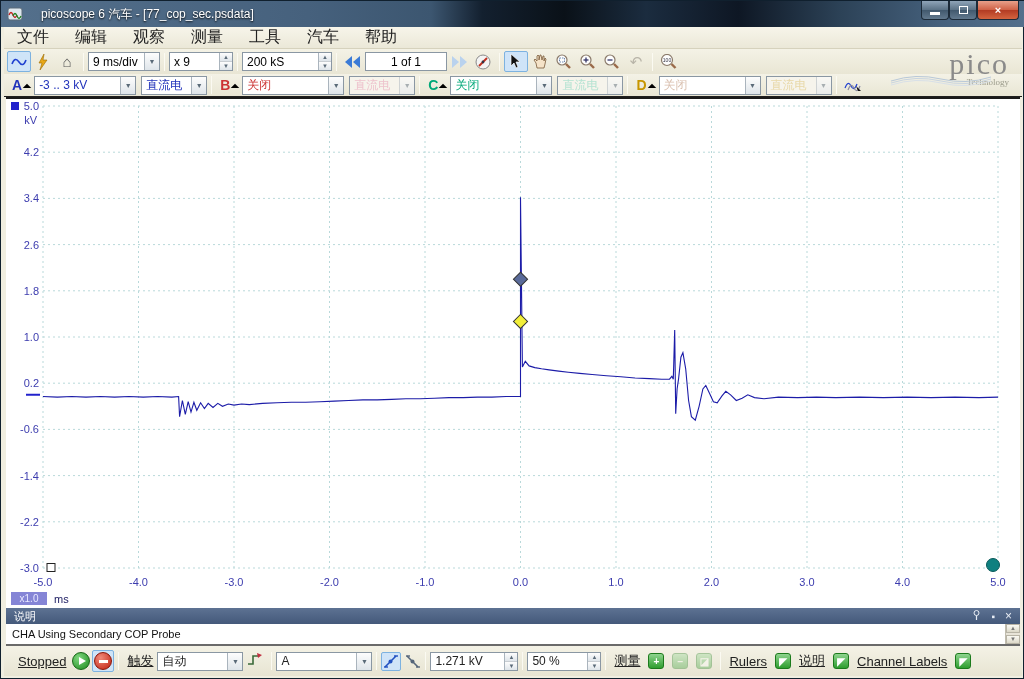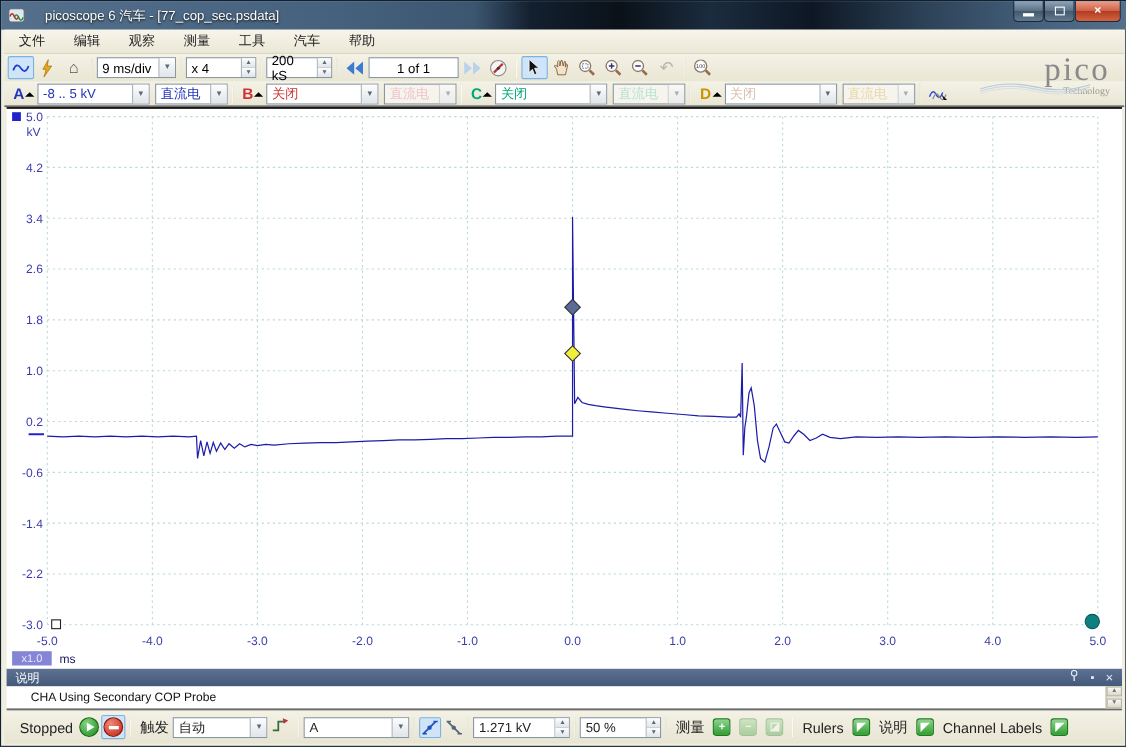--- a/index.html
+++ b/index.html
@@ -16,21 +16,21 @@
   .winbtn { width:28px; height:19px; border:1px solid #1c2a38; border-top:none; border-radius:0 0 4px 4px;
     background:linear-gradient(#8fa4b8,#5a7185 50%,#41586d 50%,#62798e); color:#fff; font-size:11px;
     display:flex; align-items:center; justify-content:center; }
   .winbtn.close { width:42px; background:linear-gradient(#e8a08a,#cf6045 50%,#b13a22 50%,#d4643f); font-weight:bold; }
   .winbtn .restore-glyph { width:9px; height:8px; border:1px solid #fff; background:transparent; }
   .winbtn .min-glyph { width:10px; height:3px; background:#fff; margin-top:6px; }
 
   
   .menubar { position:absolute; left:3px; top:26px; width:1018px; height:22px;
     background:linear-gradient(#f7f5ea,#ebe8d8); border-bottom:1px solid #d6d2bd; display:flex; align-items:center; }
-  .menu-item { font-size:12px; color:#222; padding:3px 13px; }
+  .menu-item { font-size:16px; color:#222; padding:3px 13px; }
   .toolbar { position:absolute; left:3px; top:48px; width:1018px; height:25px;
     background:linear-gradient(#f4f2e6,#e9e6d4); display:flex; align-items:center; padding-left:3px; }
   .channelbar { position:absolute; left:3px; top:73px; width:1018px; height:23px;
     background:linear-gradient(#f4f2e6,#e9e6d4); border-bottom:1px solid #202020; display:flex; align-items:center; padding-left:4px; }
   .sep { width:1px; height:18px; background:#c3c0aa; border-right:1px solid #fbfaf2; margin:0 4px; }
 
   .tbtn { width:24px; height:21px; display:flex; align-items:center; justify-content:center; border:1px solid transparent; border-radius:2px; }
   .tbtn.active { background:#cfe4f8; border-color:#7db2e0; }
   .glyph12 { font-size:13px; line-height:1; }
 
@@ -53,36 +53,36 @@
 
   
   .chart { position:absolute; left:5px; top:96px; width:1014px; height:511px; background:#fff; border-top:2px solid #1a1a1a; }
   .chart svg { display:block; }
 
   
   .notes-header { position:absolute; left:5px; top:607px; width:1014px; height:16px; background:linear-gradient(#5d7292,#44597a); color:#fff; font-size:11px; display:flex; align-items:center; padding:0 8px; }
   .notes-header .spacer { flex:1; }
   .notes-header .hbtn { margin-left:10px; font-size:10px; color:#e8edf5; }
   .notes-body { position:absolute; left:5px; top:623px; width:1014px; height:22px; background:#fff; border-bottom:2px solid #6a6a6a; font-size:11px; display:flex; }
-  .notes-text { flex:1; padding:4px 22px; color:#111; }
+  .notes-text { flex:1; padding:4px 6px; color:#111; }
   .notes-scroll { width:15px; background:#e8e4d8; border-left:1px solid #c0bcae; display:flex; flex-direction:column; justify-content:space-between; }
   .notes-scroll div { height:9px; font-size:6px; color:#777; text-align:center; background:linear-gradient(#fbfaf4,#dcd8c8); border:1px solid #b8b4a6; }
 
   
   .statusbar { position:absolute; left:3px; top:645px; width:1018px; height:30px; background:linear-gradient(#f4f2e6,#e7e4d2); display:flex; align-items:center; padding-left:10px; font-size:13px; color:#222; }
   .round-btn { width:18px; height:18px; border-radius:50%; display:flex; align-items:center; justify-content:center; margin:0 2px; }
   .round-btn.play { background:radial-gradient(circle at 35% 30%, #7fd77f, #1d8a1d); border:1px solid #156515; }
   .round-btn.stop { background:radial-gradient(circle at 35% 30%, #f08a7a, #c02010); border:1px solid #8a1408; }
   .round-btn .tri { width:0; height:0; border-left:7px solid #fff; border-top:4px solid transparent; border-bottom:4px solid transparent; margin-left:2px; }
   .round-btn .bar { width:9px; height:3px; background:#fff; }
   .sel-wrap { background:#cfe4f8; border:1px solid #7db2e0; border-radius:2px; padding:1px; display:flex; }
   .greenbtn { width:16px; height:16px; border-radius:3px; background:linear-gradient(#8fd48f,#2f9e2f); border:1px solid #1c7a1c; color:#fff; font-size:10px; font-weight:bold; display:flex; align-items:center; justify-content:center; margin:0 4px; }
   .greenbtn.dim { opacity:0.35; }
   .edge-icon { margin:0 4px; }
-  .lbl { margin:16px 4px; white-space:nowrap; }
+  .lbl { margin:16px 4px; white-space:nowrap;text-decoration:underline; }
 </style>
 </head>
 <body>
 
 <div class="window">
 
   <div class="titlebar">
     <svg class="app-icon" viewBox="0 0 16 16">
       <rect x="1" y="2" width="14" height="12" rx="2" fill="#dfe8ee" stroke="#5a6a78"></rect>
       <path d="M2 9 Q4 4 6 9 T10 9" stroke="#c02020" fill="none" stroke-width="1.3"></path>
@@ -127,28 +127,28 @@
         <span class="glyph12" style="font-size:15px;color:#555;">⌂</span>
       </div>
     <div class="sep"></div>
 
     <div class="combo" style="width:72px">
       <span class="val">9 ms/div</span>
       <span class="dd">▼</span>
     </div>
     <div class="sep"></div>
     <div class="spin" style="width:64px">
-      <span class="val">x 4</span>
+      <span class="val">x 9</span>
       <div class="updown">
           <div>▲</div>
           <div>▼</div>
         </div>
     </div>
     <div class="sep"></div>
-    <div class="spin" style="width:60px">
+    <div class="spin" style="width:90px">
       <span class="val">200 kS</span>
       <div class="updown">
           <div>▲</div>
           <div>▼</div>
         </div>
     </div>
     <div class="sep"></div>
 
     <div class="tbtn">
       <svg width="16" height="12" viewBox="0 0 16 12">
@@ -216,21 +216,21 @@
         <text x="7" y="8" font-size="5" text-anchor="middle" fill="#334">100</text>
         <line x1="11.5" y1="10" x2="15.5" y2="14" stroke="#9a6a4a" stroke-width="2.4"></line>
       </svg>
     </div>
   </div>
 
   <div class="channelbar">
     <span class="ch-letter" style="color:#2233bb">A</span>
     <div class="corner-arrow"></div>
     <div class="combo" style="width:102px">
-      <span class="val" style="color:#2233bb">-8 .. 5 kV</span>
+      <span class="val" style="color:#2233bb">-3 .. 3 kV</span>
       <span class="dd">▼</span>
     </div>
     <div style="width:5px"></div>
     <div class="combo" style="width:66px">
       <span class="val" style="color:#2233bb">直流电</span>
       <span class="dd">▼</span>
     </div>
     <div class="sep"></div>
 
     <span class="ch-letter" style="color:#cc3333">B</span>

